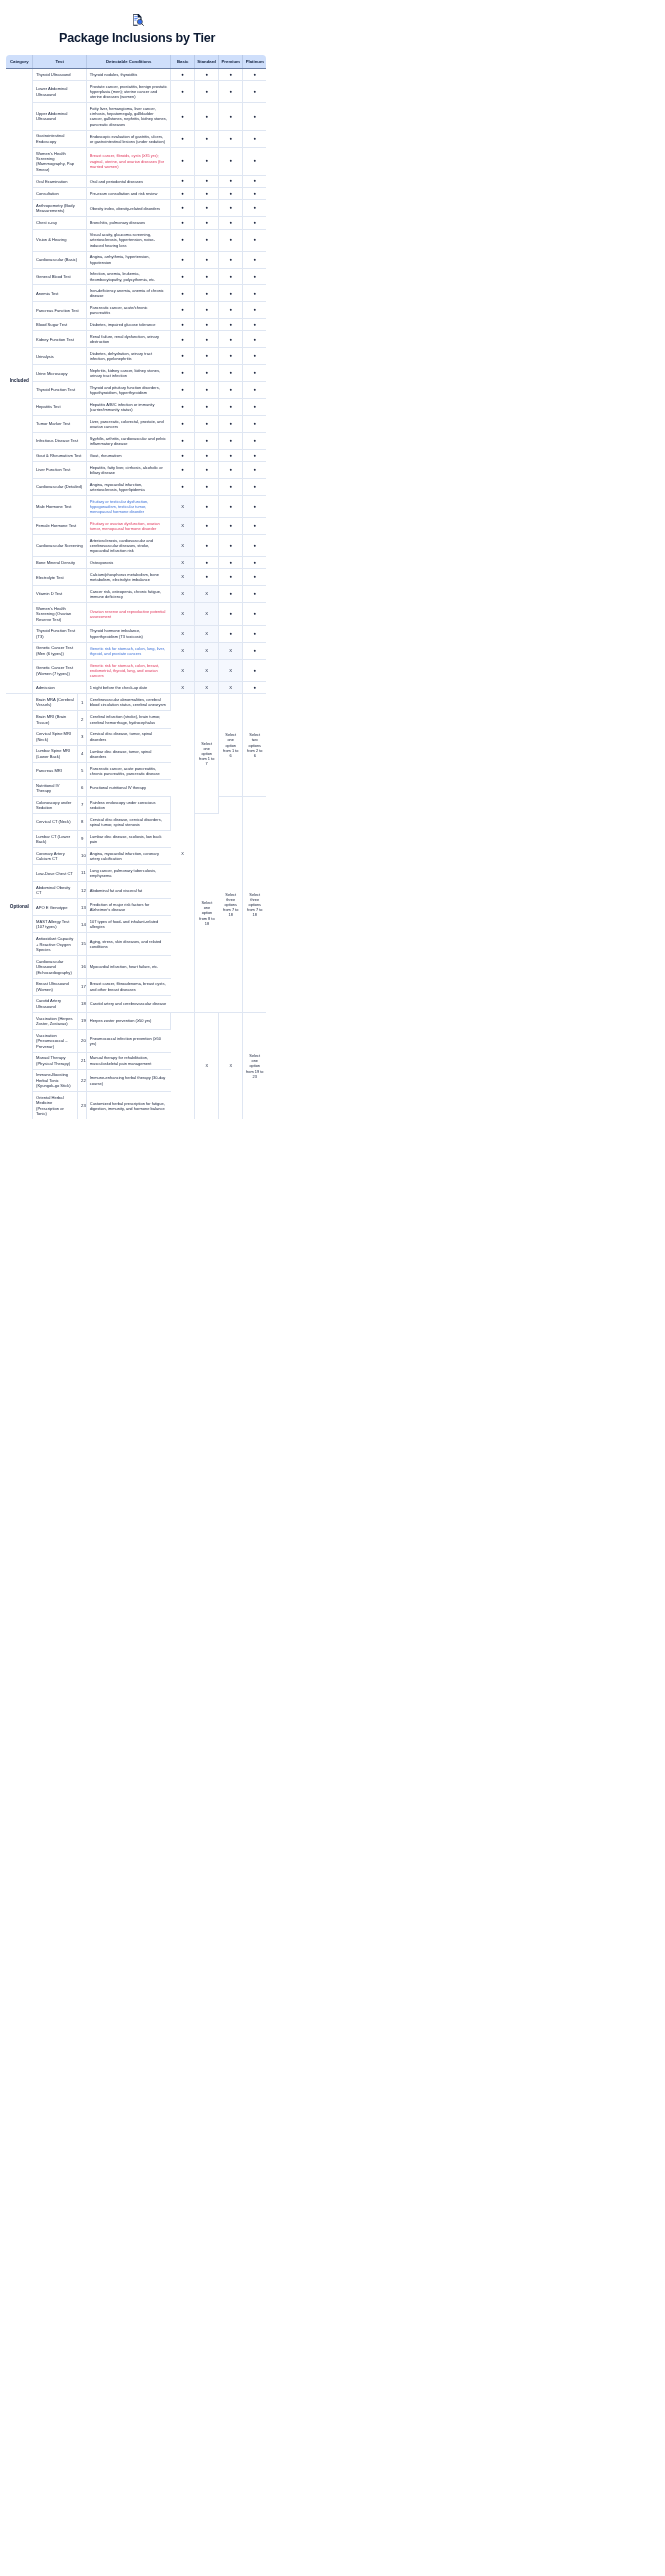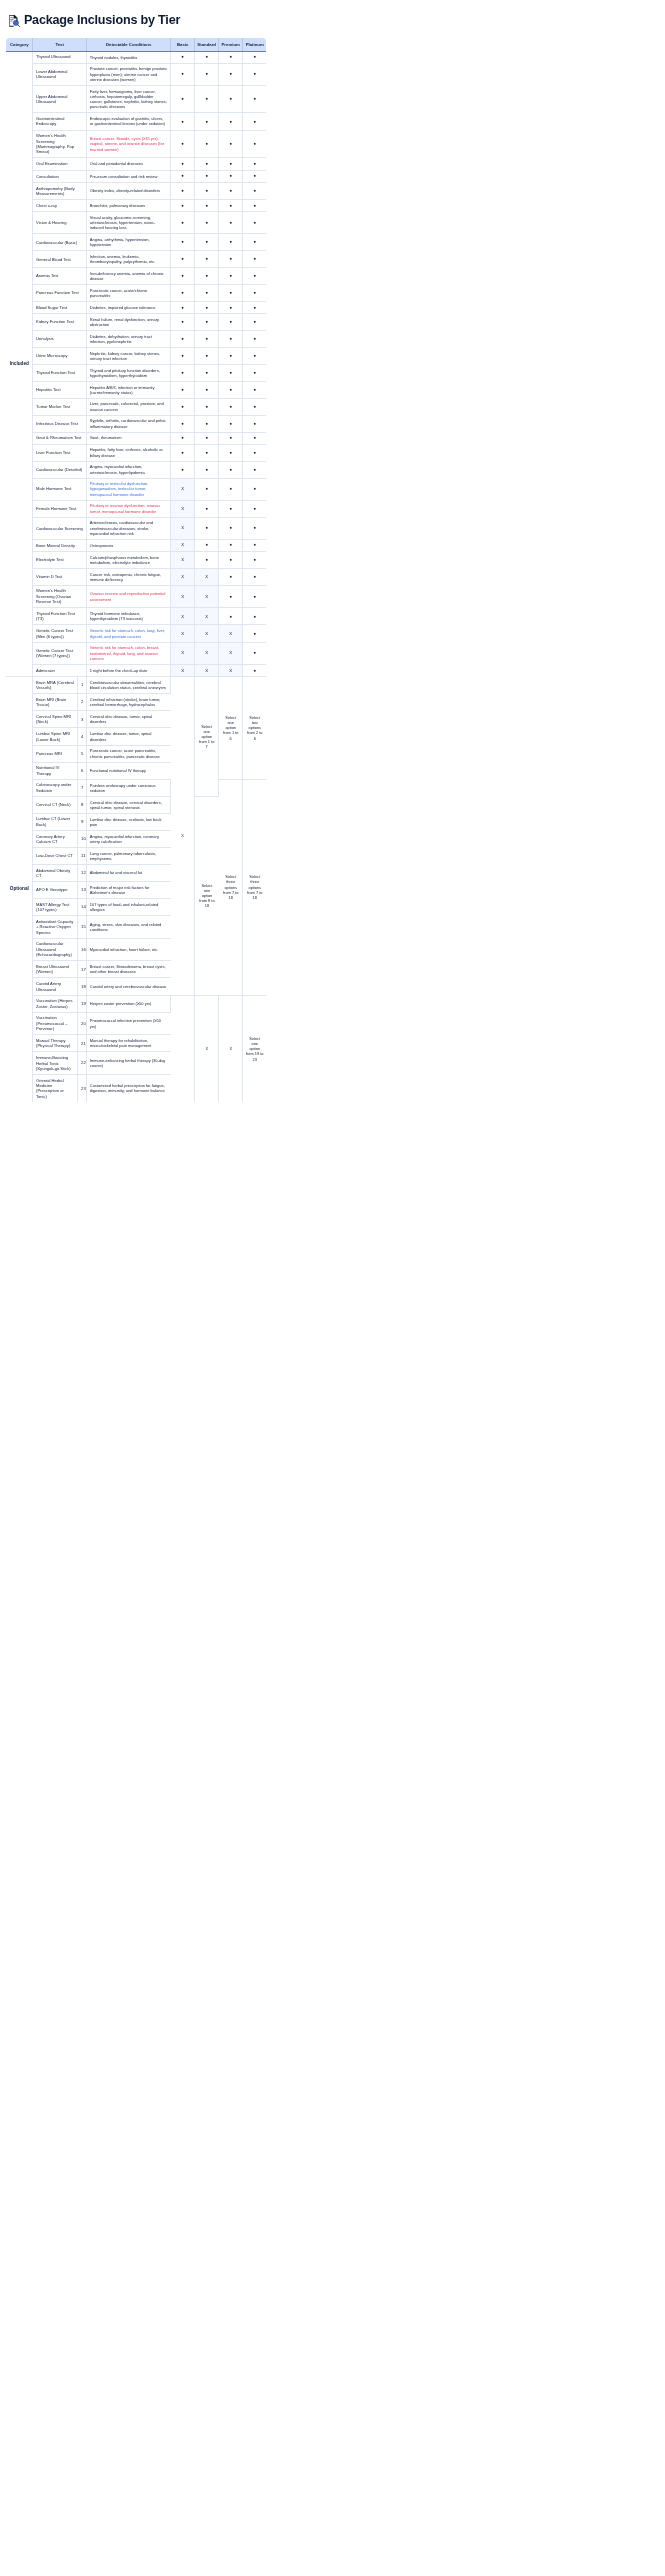--- a/index.html
+++ b/index.html
@@ -10,20 +10,21 @@
   }
   body { width: 666px; }
 
   .page { width: 273px; padding: 9.3px 5.3px 6.7px 5.3px; }
 
   .page-title {
     display: flex; align-items: center; gap: 4px;
     font-size: 12.6px; font-weight: 700; color: #0d1b33;
     letter-spacing: -0.2px;
     margin: 4px 0 9.3px 1.3px;
+    flex-direction: column;
   }
   .title-icon { flex: 0 0 auto; width: 13.3px; height: 13.3px; display:block; }
 
   table.pkg {
     border-collapse: collapse;
     width: 262px;
     table-layout: fixed;
     font-size: 4.1px;
     color: #16203a;
     border: 0.7px solid #9fb3d9;

